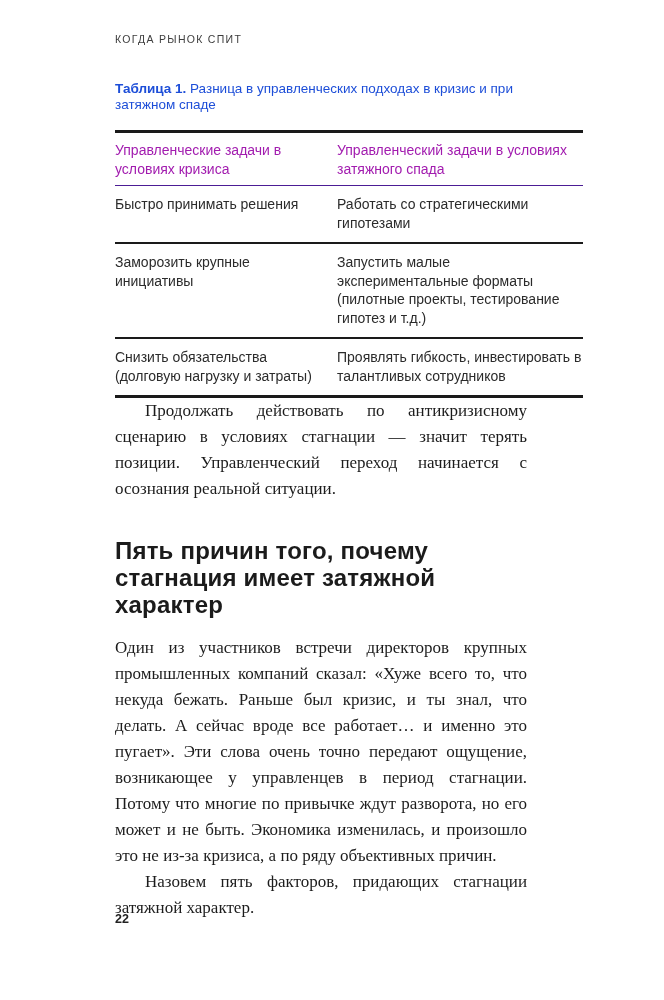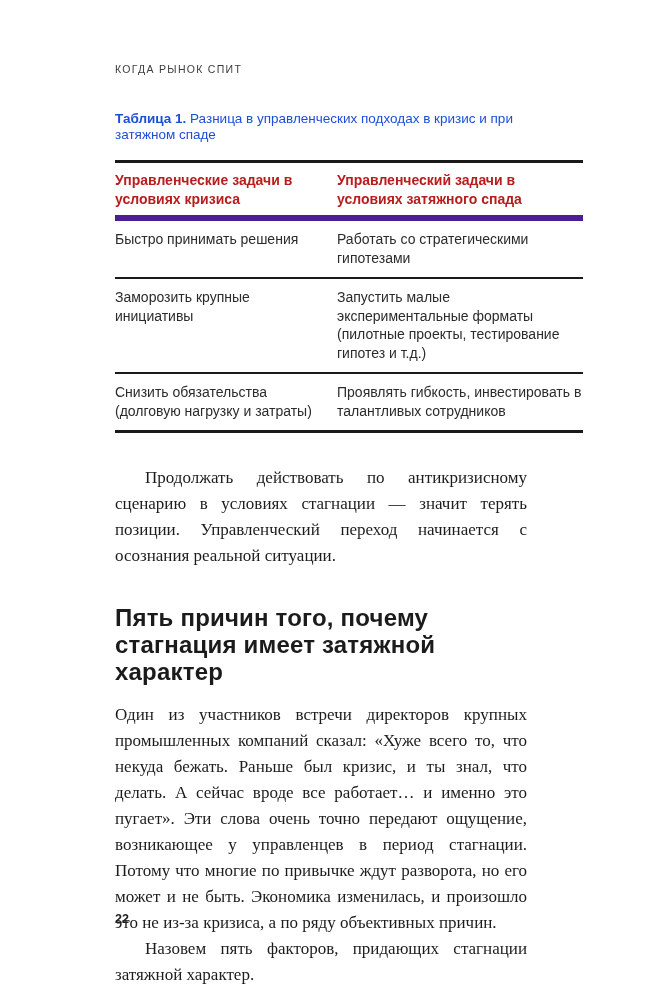--- a/index.html
+++ b/index.html
@@ -2,21 +2,21 @@
 <html lang="ru"><head>
 <meta charset="utf-8">
 <style>
   html, body { margin: 0; padding: 0; background: #ffffff; }
   .page {
     position: relative;
     width: 608px;
     height: 1000px;
     background: #ffffff;
     box-sizing: border-box;
-    padding: 63px 81px 0 115px;
+    padding: 33px 81px 0 115px;
     font-family: "Liberation Sans", sans-serif;
     color: #1f1f1f;
     overflow: hidden;
   }
   .running-head {
     font-size: 10.5px;
     font-weight: normal;
     letter-spacing: 1.3px;
     color: #3d3d3d;
     text-transform: uppercase;
@@ -37,42 +37,42 @@
     border-bottom: 3px solid #1a1a1a;
   }
   table.mgmt-table th, table.mgmt-table td {
     vertical-align: top;
     text-align: left;
     font-size: 14px;
     line-height: 18.5px;
     color: #2b2b2b;
   }
   table.mgmt-table th {
-    font-weight: bold;
-    color: #b91c1c;
+    font-weight: normal;
+    color: #a21caf;
     padding: 8px 0 7px 0;
-    border-bottom: 6px solid #4c1d95;
+    border-bottom: 1px solid #4c1d95;
   }
   table.mgmt-table td {
     padding: 9px 0 10px 0;
     border-bottom: 2px solid #1a1a1a;
   }
   table.mgmt-table tr:last-child td { border-bottom: none; }
   .col-crisis { width: 205px; padding-right: 17px !important; }
   .col-stagnation { width: 246px; }
   .body-par {
     margin: 0;
     font-family: "Liberation Serif", serif;
     font-size: 17px;
     line-height: 26px;
     text-align: justify;
     color: #1c1c1c;
   }
   .indent { text-indent: 30px; }
-  .p1 { margin-top: 32px; }
+  .p1 { }
   .section-heading {
     margin: 35px 0 0 0;
     font-family: "Liberation Sans", sans-serif;
     font-weight: bold;
     font-size: 24px;
     line-height: 27px;
     letter-spacing: 0.2px;
     color: #1b1b1b;
   }
   .p2 { margin-top: 17px; }

